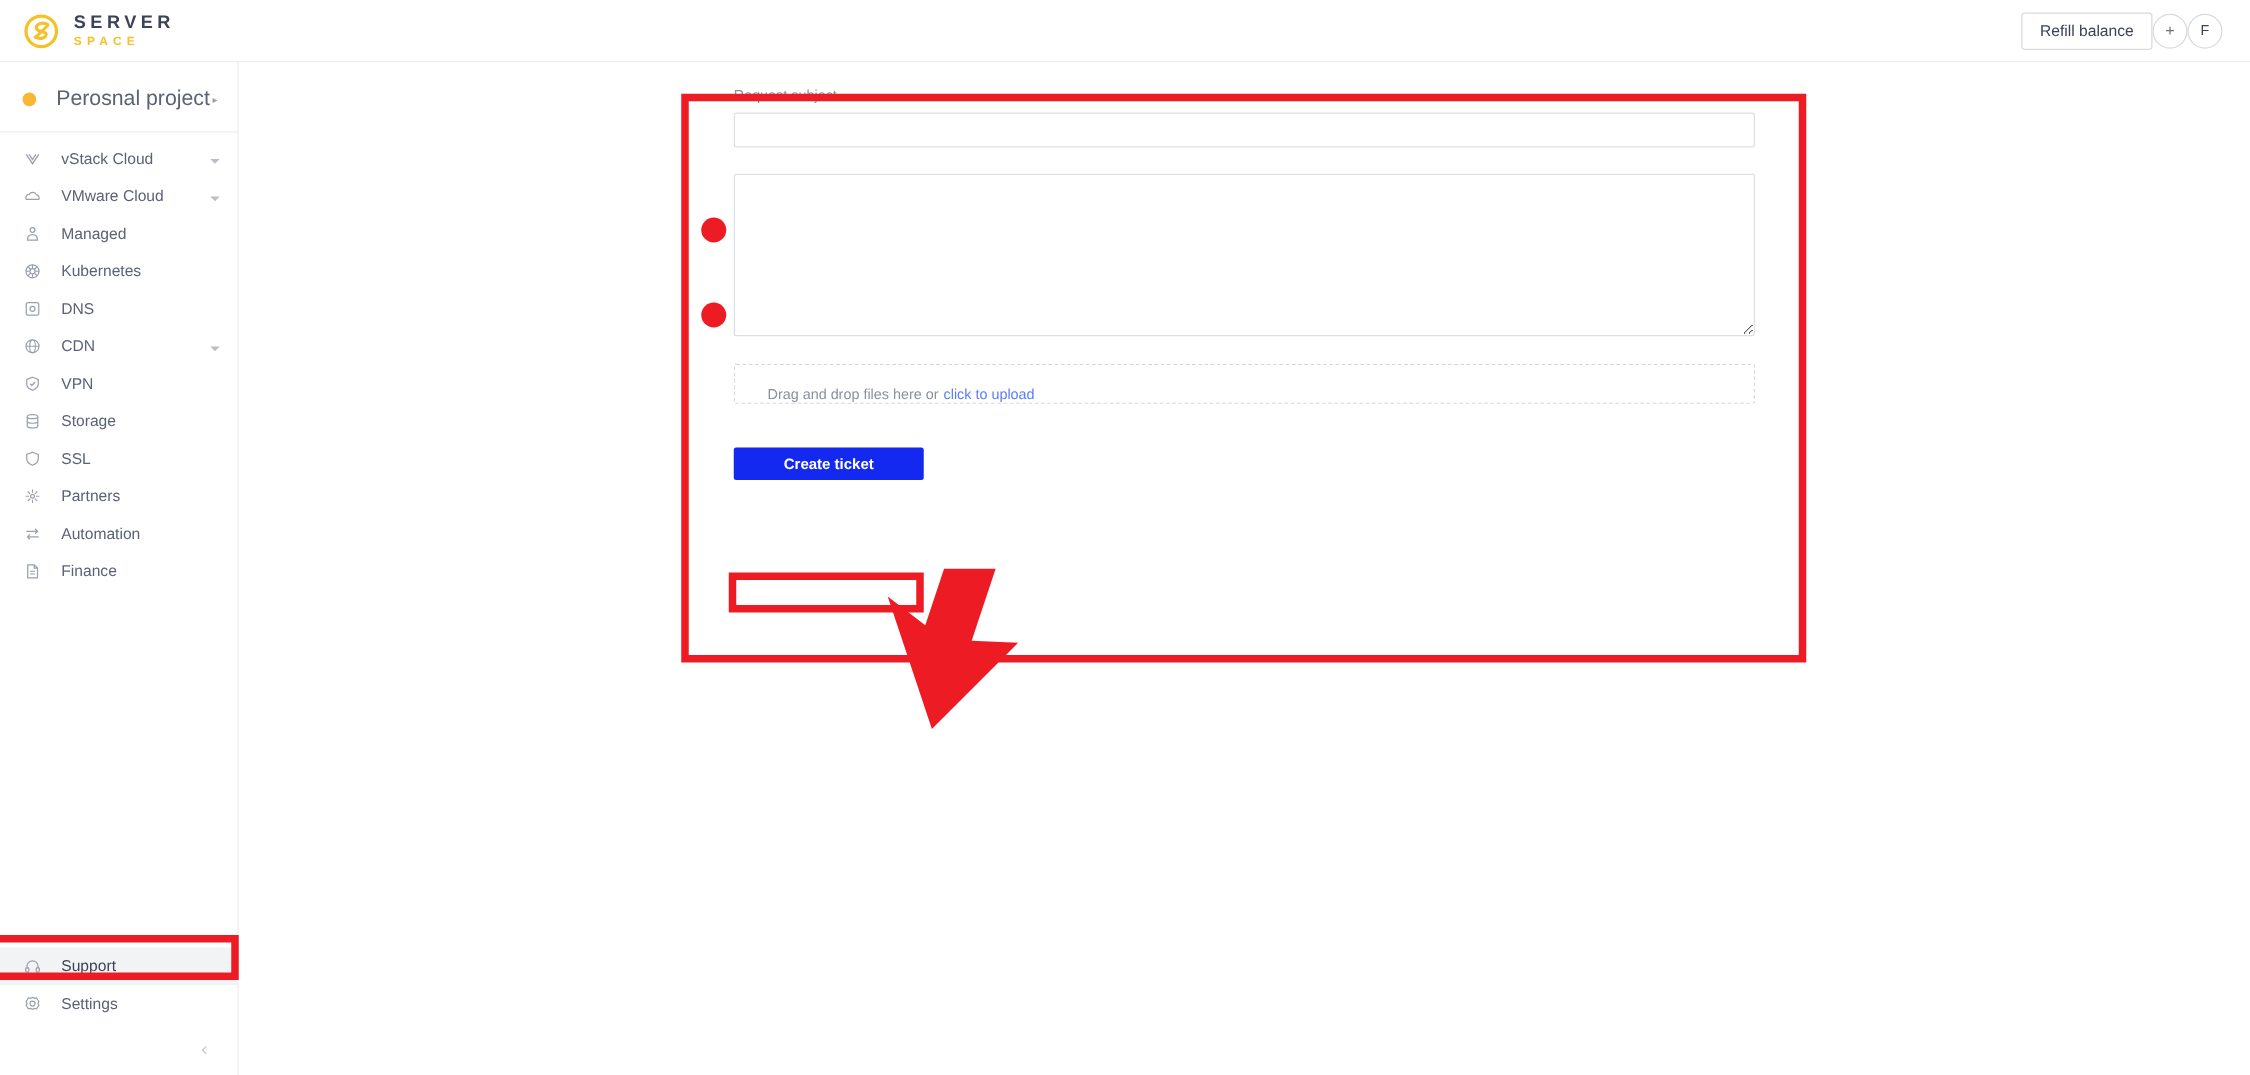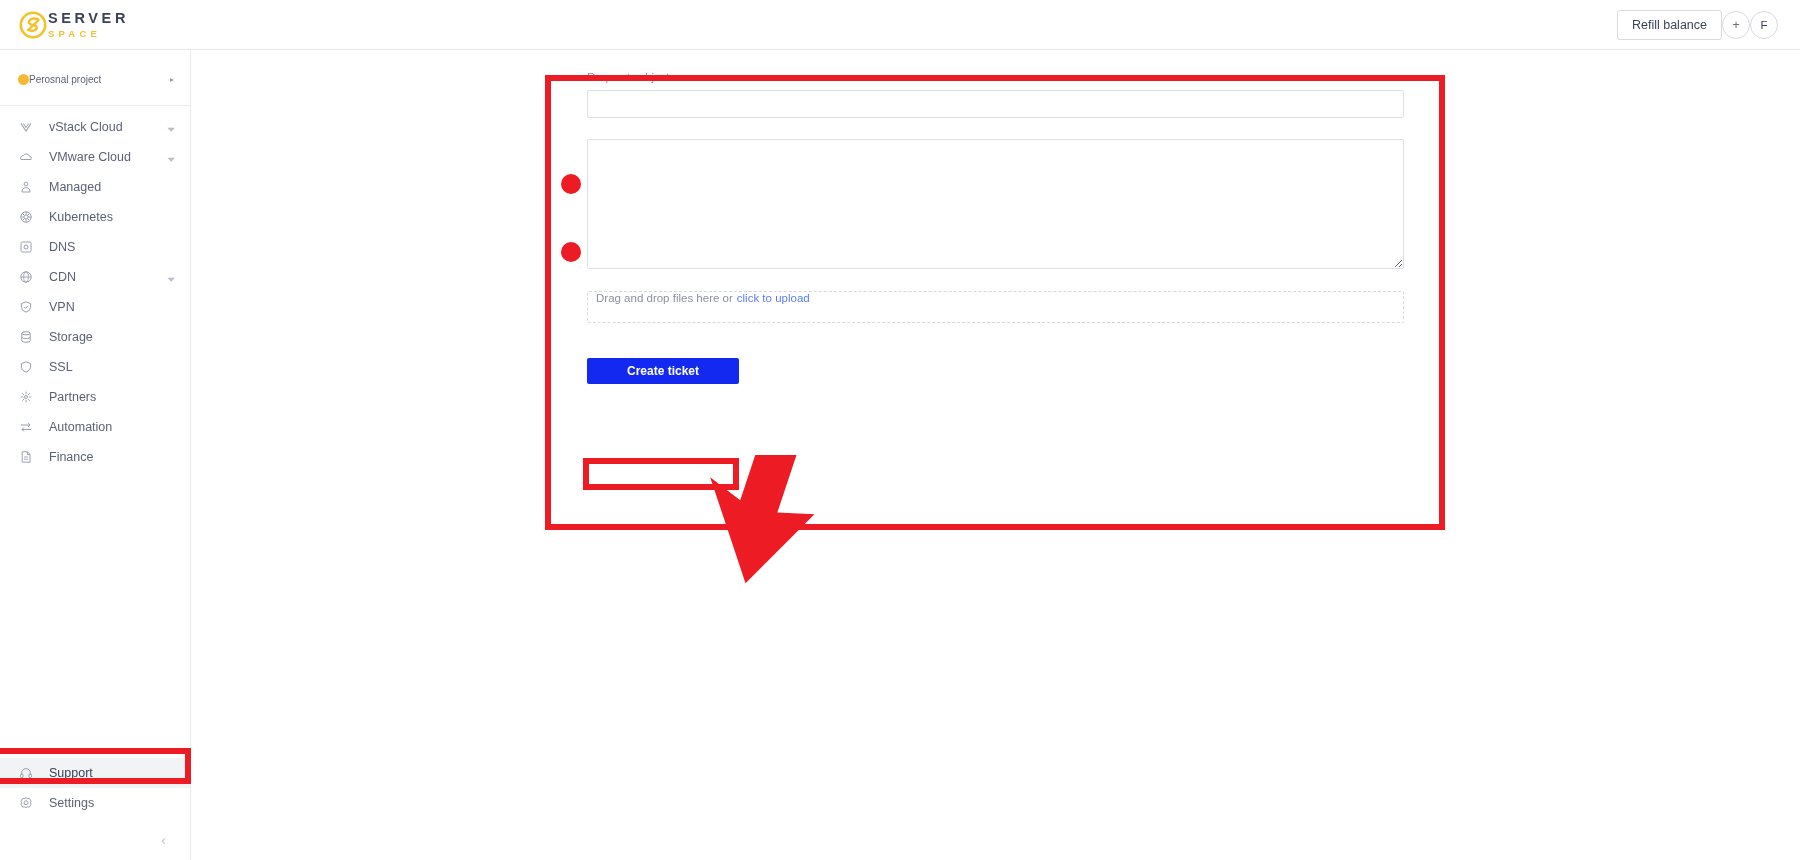--- a/index.html
+++ b/index.html
@@ -14,21 +14,21 @@
   }
   .app { position: relative; width: 1800px; height: 860px; background:#fff; }
 
   
   .topbar {
     position: absolute; top: 0; left: 0; width: 1800px; height: 50px;
     border-bottom: 1px solid #e9eaee; background: #fff;
     display: flex; align-items: center; justify-content: space-between;
     padding: 0 22px 0 18px;
   }
-  .brand { display: flex; align-items: center; }
+  .brand { display: flex; align-items: center; gap: 11px; }
   .brand-mark { width: 30px; height: 30px; flex: 0 0 30px; }
   .brand-text { display: flex; flex-direction: column; justify-content: center; line-height: 1; }
   .brand-top {
     font-size: 14.5px; font-weight: 700; letter-spacing: 3.6px;
     color: #3c4257;
   }
   .brand-bottom {
     font-size: 9.5px; font-weight: 700; letter-spacing: 4.2px;
     color: #f4c12a; margin-top: 4px;
   }
@@ -54,21 +54,21 @@
   }
   .project-row {
     display: flex; align-items: center; height: 36px;
     padding: 0 16px 0 18px; margin-top: 11px; cursor: pointer;
   }
   .project-dot {
     width: 11px; height: 11px; border-radius: 50%;
     background: #f9b733; flex: 0 0 11px;
   }
   .project-name {
-    font-size: 10px; color: #5b6275; flex: 1;
+    margin-left: 16px; font-size: 17px; color: #5b6275; flex: 1;
   }
   .project-caret { font-size: 8px; color: #9aa0ad; }
 
   .nav-sep { height: 1px; background: #eceef1; margin: 8px 0 6px; }
 
   .nav-item {
     display: flex; align-items: center; height: 30px;
     padding: 0 16px 0 18px; cursor: pointer; position: relative;
   }
   .nav-item.active { background: #f2f3f5; }
@@ -120,21 +120,21 @@
     width: 817px; height: 130px;
     border: 1px solid #dcdfe4; border-radius: 2px;
     background: #fff; font-size: 12.5px; color: #3c4257;
     padding: 8px 9px; font-family: inherit; outline: none;
     resize: vertical; display: block;
   }
   .spacer-20 { height: 21px; }
   .dropzone {
     width: 817px; height: 32px; margin-top: 22px;
     border: 1px dashed #d4d7dd; border-radius: 2px;
-    display: flex; align-items: flex-start; padding-left: 8px;
+    display: flex; align-items: flex-end; padding-left: 26px;
     font-size: 11.5px; color: #8a909e; cursor: pointer;
   }
   .dropzone a { color: #5b7cfa; text-decoration: none; margin-left: 4px; cursor: pointer; }
   .submit-btn {
     margin-top: 35px; width: 152px; height: 26px;
     background: #1429f0; border: none; border-radius: 2px;
     color: #fff; font-size: 12px; font-weight: 700;
     font-family: inherit; cursor: pointer;
     display: flex; align-items: center; justify-content: center;
   }

